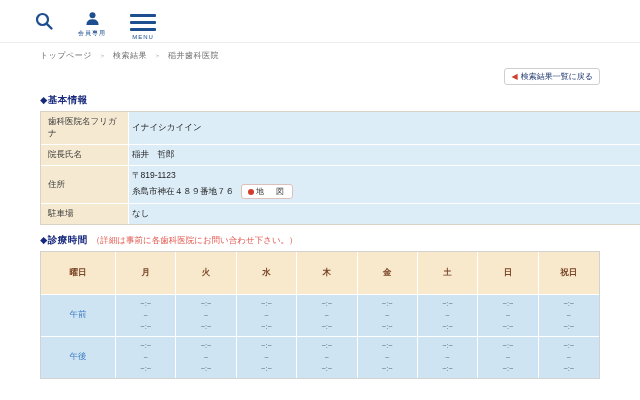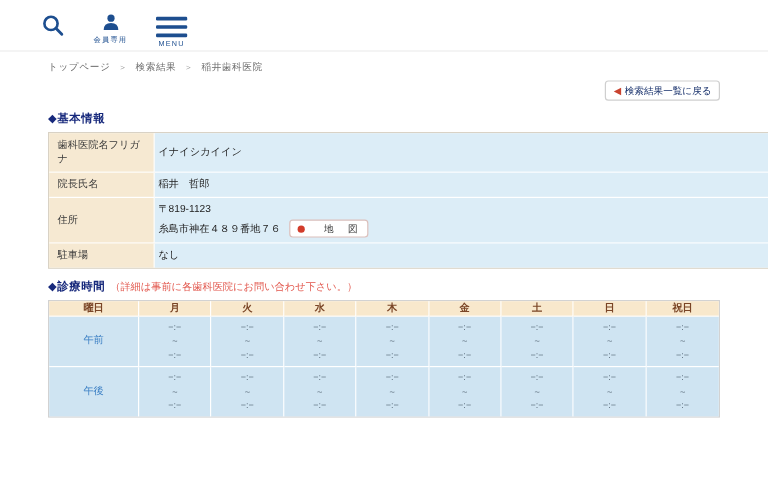--- a/index.html
+++ b/index.html
@@ -48,29 +48,29 @@
   
   .info-table { width:636px; margin:0 40px; border-collapse:separate; border-spacing:0;
                 border:1px solid #d9d2c5; }
   .info-table th { width:88px; background:#f6e9d2; font-weight:normal; text-align:left;
                    font-size:8.5px; color:#3a3a3a; padding:4px 7px; vertical-align:middle;
                    border-right:1px solid #fff; border-bottom:1px solid #fff; }
   .info-table td { background:#dcedf7; font-size:8.5px; color:#222; padding:4px 3px;
                    border-bottom:1px solid #fff; }
   .info-table tr:last-child th, .info-table tr:last-child td { border-bottom:none; }
   .addr-line2 { display:flex; align-items:center; gap:7px; margin-top:2px; }
-  .map-btn { display:inline-flex; align-items:center; gap:16px; border:1px solid #dcc0bc; border-radius:3px;
+  .map-btn { display:inline-flex; align-items:center; gap:2px; border:1px solid #dcc0bc; border-radius:3px;
              background:#fff; padding:1px 6px; font-size:8px; color:#333; letter-spacing:2px; cursor:pointer; }
   .map-dot { width:6px; height:6px; border-radius:50%; background:#d23c2a; display:inline-block; }
 
   
   .sched-table { width:560px; margin:2px 40px 0; border-collapse:separate; border-spacing:0;
                  table-layout:fixed; border:1px solid #d2d2d2; }
   .sched-table th { background:#f8e8cc; font-size:8.5px; font-weight:bold; color:#7a4526;
-                    padding:0 0; text-align:center; border-right:1px solid #fff; border-bottom:1px solid #fff; }
+                    padding:15px 0; text-align:center; border-right:1px solid #fff; border-bottom:1px solid #fff; }
   .sched-table th.daycol { width:75px; }
   .sched-table td { background:#cfe4f2; text-align:center; border-right:1px solid #fff;
                     border-bottom:1px solid #fff; padding:3px 0; }
   .sched-table td.rowlabel { color:#3b7fc4; font-size:8.5px; }
   .sched-table td.slot { font-size:7.5px; color:#5a6b7a; white-space:pre-line; line-height:1.55; }
   .sched-table tr:last-child td { border-bottom:none; }
   .sched-table th:last-child, .sched-table td:last-child { border-right:none; }
 </style>
 </head>
 <body>

